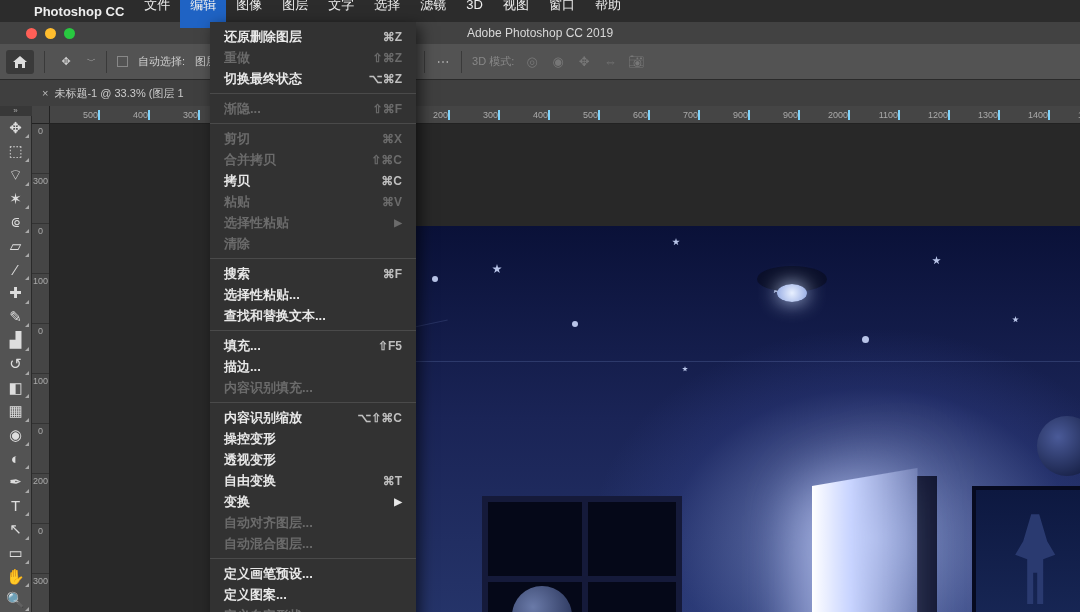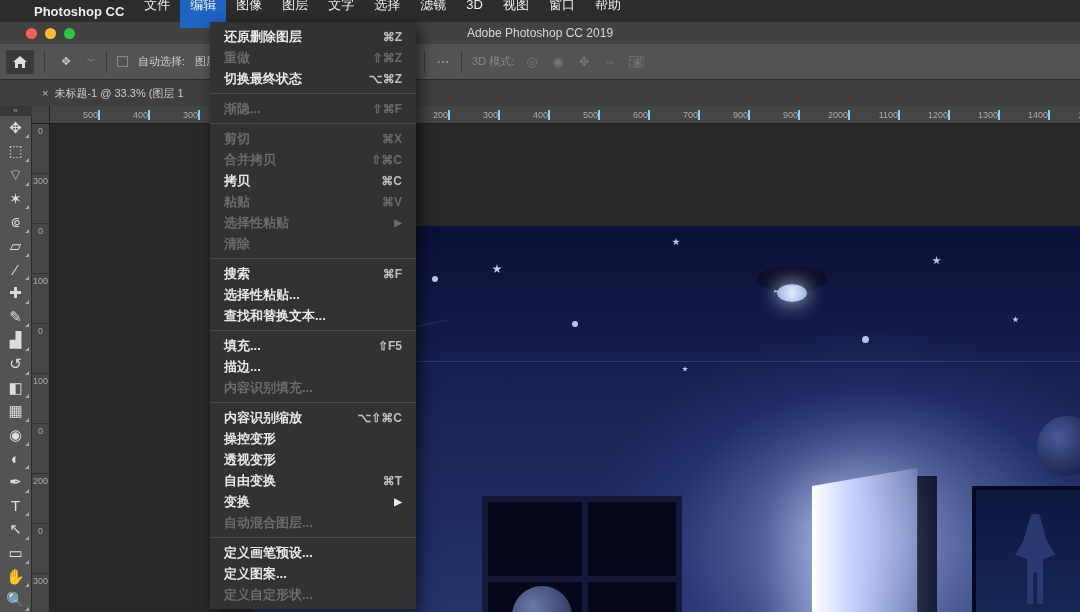--- a/index.html
+++ b/index.html
@@ -276,20 +276,23 @@
     </div>
     <div class="item">
       <span>自由变换</span>
       <span class="shortcut">⌘T</span>
     </div>
     <div class="item">
       <span>变换</span>
       <span class="submenu-arrow">▶</span>
     </div>
     <div class="item disabled">
+      <span>自动对齐图层...</span>
+    </div>
+    <div class="item disabled">
       <span>自动混合图层...</span>
     </div>
     <div class="separator"></div>
     <div class="item">
       <span>定义画笔预设...</span>
     </div>
     <div class="item">
       <span>定义图案...</span>
     </div>
     <div class="item disabled">

